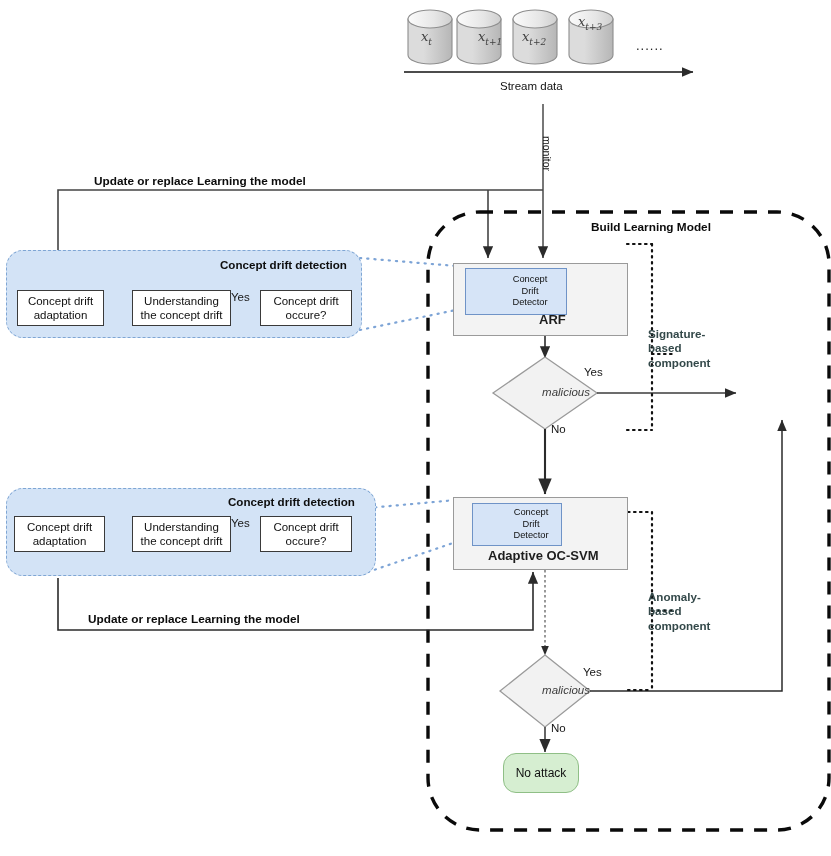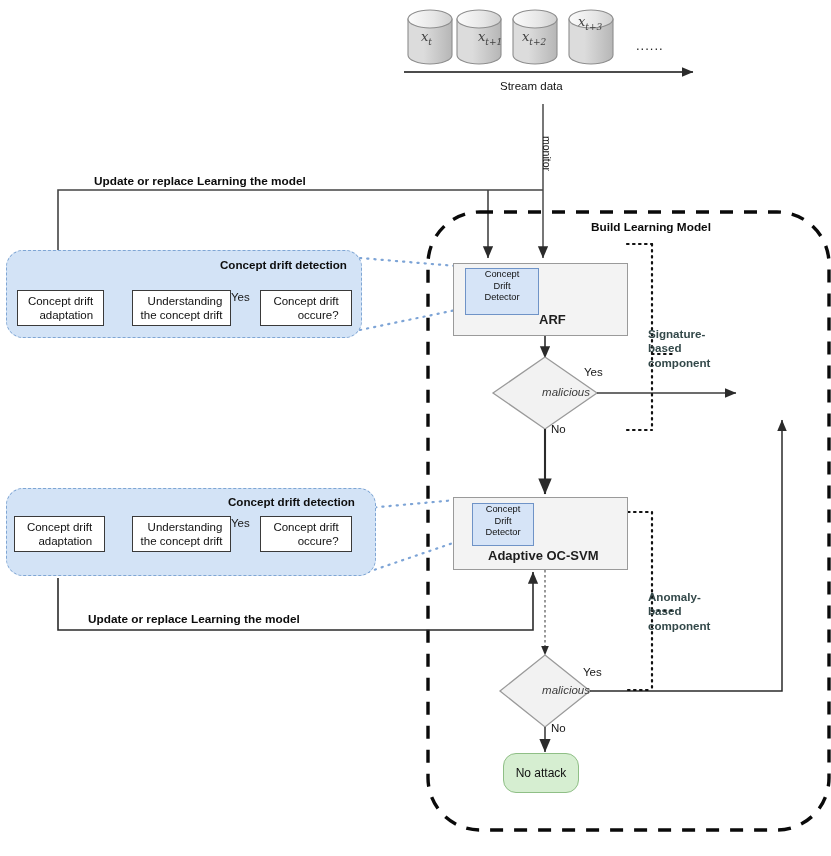--- a/index.html
+++ b/index.html
@@ -2,34 +2,34 @@
 <html><head>
 <meta charset="utf-8">
 <style>
   html,body{margin:0;padding:0;background:#ffffff;}
   body{width:831px;height:856px;position:relative;overflow:hidden;
        font-family:"Liberation Sans",sans-serif;}
   #stage{position:absolute;left:0;top:0;width:831px;height:856px;}
   #svgroot{position:absolute;left:0;top:0;width:831px;height:856px;}
 
   .node{position:absolute;box-sizing:border-box;display:flex;
-        align-items:center;justify-content:center;text-align:right;}
+        align-items:center;justify-content:center;text-align:center;}
 
   
   .pbox{background:#ffffff;border:1.4px solid #3a3a3a;font-size:11.5px;
         color:#101010;line-height:1.25;}
 
   
   .modelbox{background:#f3f3f3;border:1.2px solid #9a9a9a;}
   .modellabel{position:absolute;font-size:13px;font-weight:bold;color:#1d1d1d;}
 
   
   .cdd{position:absolute;background:#d6e4f7;border:1.1px solid #6f93c7;
        font-size:9.3px;color:#101010;line-height:1.26;
-       display:flex;justify-content:center;text-align:center;}
+       display:flex;align-items:center;justify-content:center;text-align:center;padding-left:28px;}
 
   
   .panel{position:absolute;background:#d3e3f6;border:1.3px dashed #7fa6d4;
          border-radius:17px;box-sizing:border-box;}
   .paneltitle{position:absolute;font-size:11.6px;font-weight:bold;color:#0d0d0d;}
 
   
   .alarm{background:#f2c9c7;border:1.4px solid #c98b86;font-size:12px;color:#101010;}
   .noattack{background:#d6eed1;border:1.4px solid #8fbf86;border-radius:13px;
             font-size:12px;color:#101010;}

